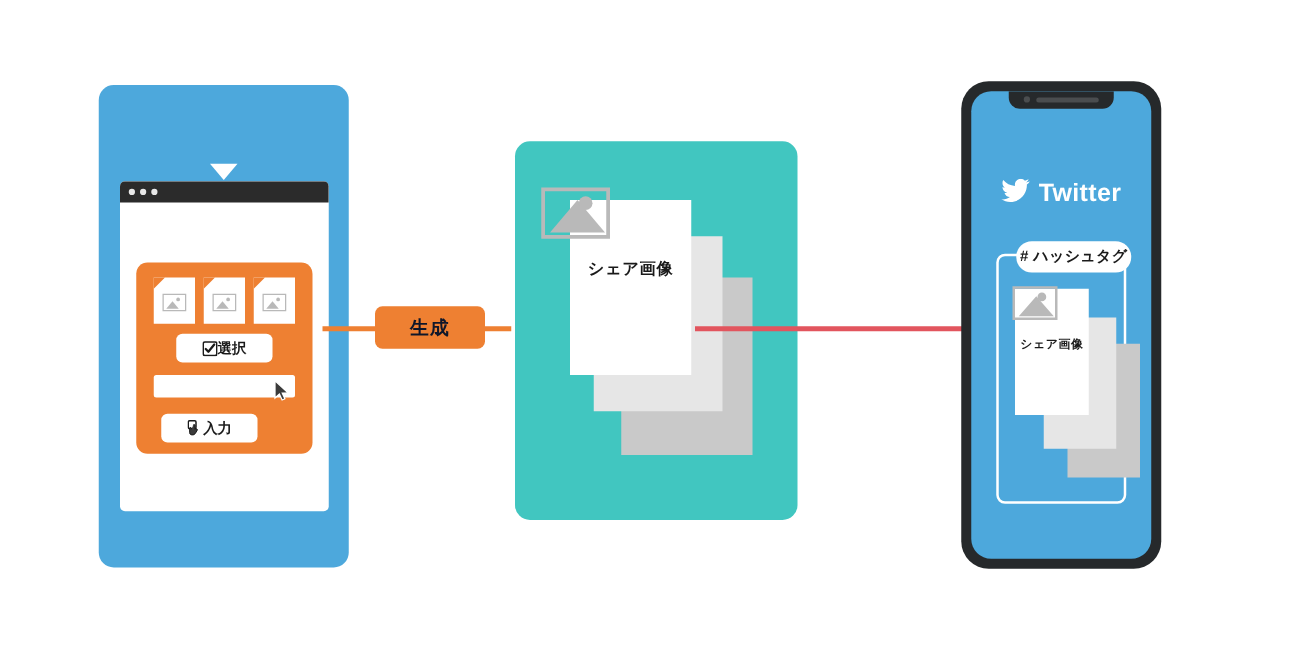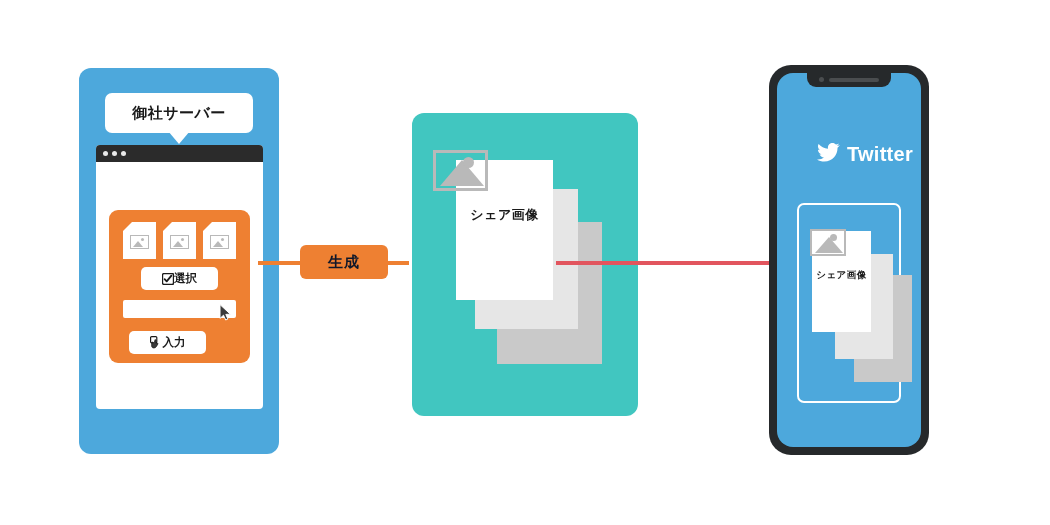--- a/index.html
+++ b/index.html
@@ -188,21 +188,21 @@
   #notch-cam{
     position:absolute;left:12px;top:4px;width:5px;height:5px;
     border-radius:50%;background:#4a4d4f;
   }
   #notch-speaker{
     position:absolute;left:22px;top:4.5px;width:50px;height:4px;
     border-radius:2px;background:#4a4d4f;
   }
   #twitter-row{
     position:absolute;left:0;top:70px;width:100%;
-    display:flex;align-items:center;justify-content:center;gap:7px;padding-left:16px;
+    display:flex;align-items:center;justify-content:center;gap:7px;
   }
   #twitter-name{
     font-size:20px;font-weight:bold;color:#ffffff;letter-spacing:.3px;
   }
   #hash-box{
     position:absolute;left:20px;top:130px;width:104px;height:200px;
     border:2.5px solid #ffffff;border-radius:7px;box-sizing:border-box;
   }
   #hash-pill{
     position:absolute;left:36px;top:120px;width:92px;height:25px;
@@ -221,21 +221,20 @@
   #phone-stack .card-pic .sun{width:7px;height:7px;}
   #phone-stack .card-label{left:15px;top:66px;width:59px;font-size:9.5px;}
 </style>
 </head>
 <body>
 
 <div id="stage">
 
   <div class="abs" id="server-panel"></div>
 
-  <div class="abs center-text" id="server-callout">御社サーバー</div>
   <div class="abs" id="server-callout-tail"></div>
 
   <div class="abs" id="browser-window">
     <div id="browser-titlebar">
       <span class="browser-dot" id="bdot1"></span>
       <span class="browser-dot" id="bdot2"></span>
       <span class="browser-dot" id="bdot3"></span>
     </div>
 
 
@@ -338,17 +337,18 @@
         <div class="card-back2"></div>
         <div class="card-back1"></div>
         <div class="card-front"></div>
         <div class="card-pic">
           <span class="mountain"></span>
           <span class="sun"></span>
         </div>
         <div class="card-label">シェア画像</div>
       </div>
 
+      <div class="center-text" id="hash-pill"># ハッシュタグ</div>
 
     </div>
   </div>
 
 </div>
 
 </body></html>

